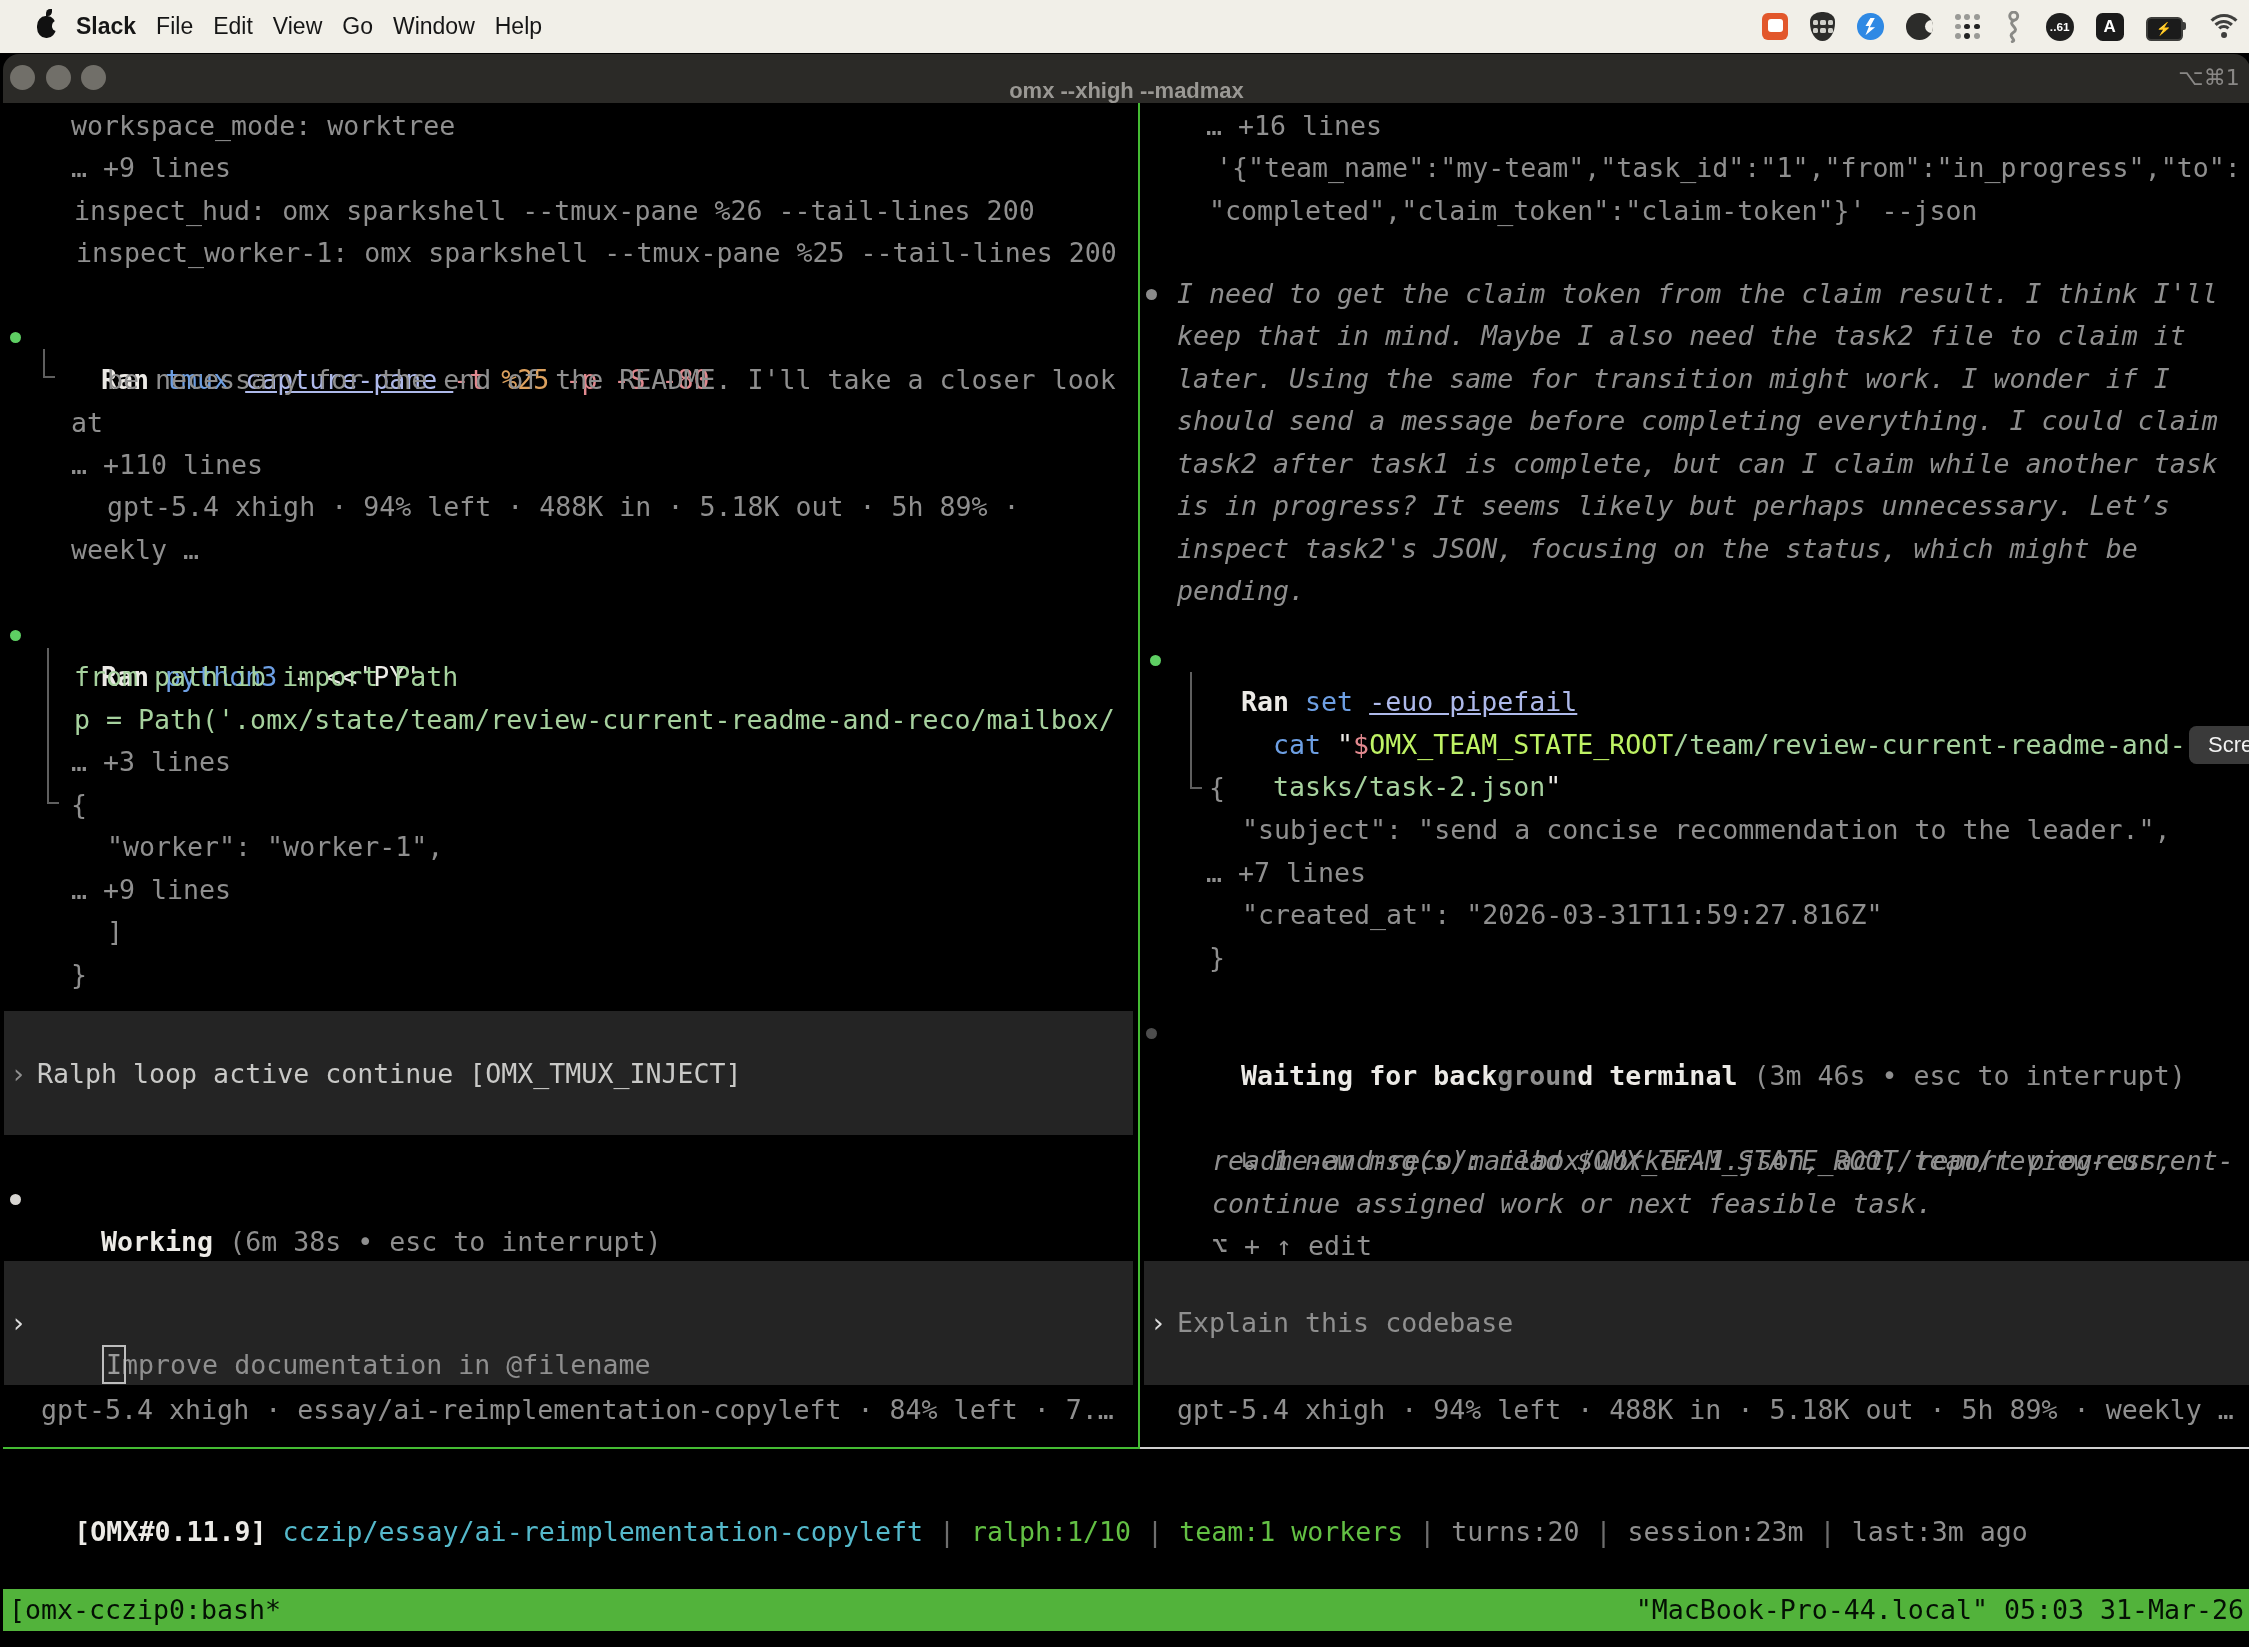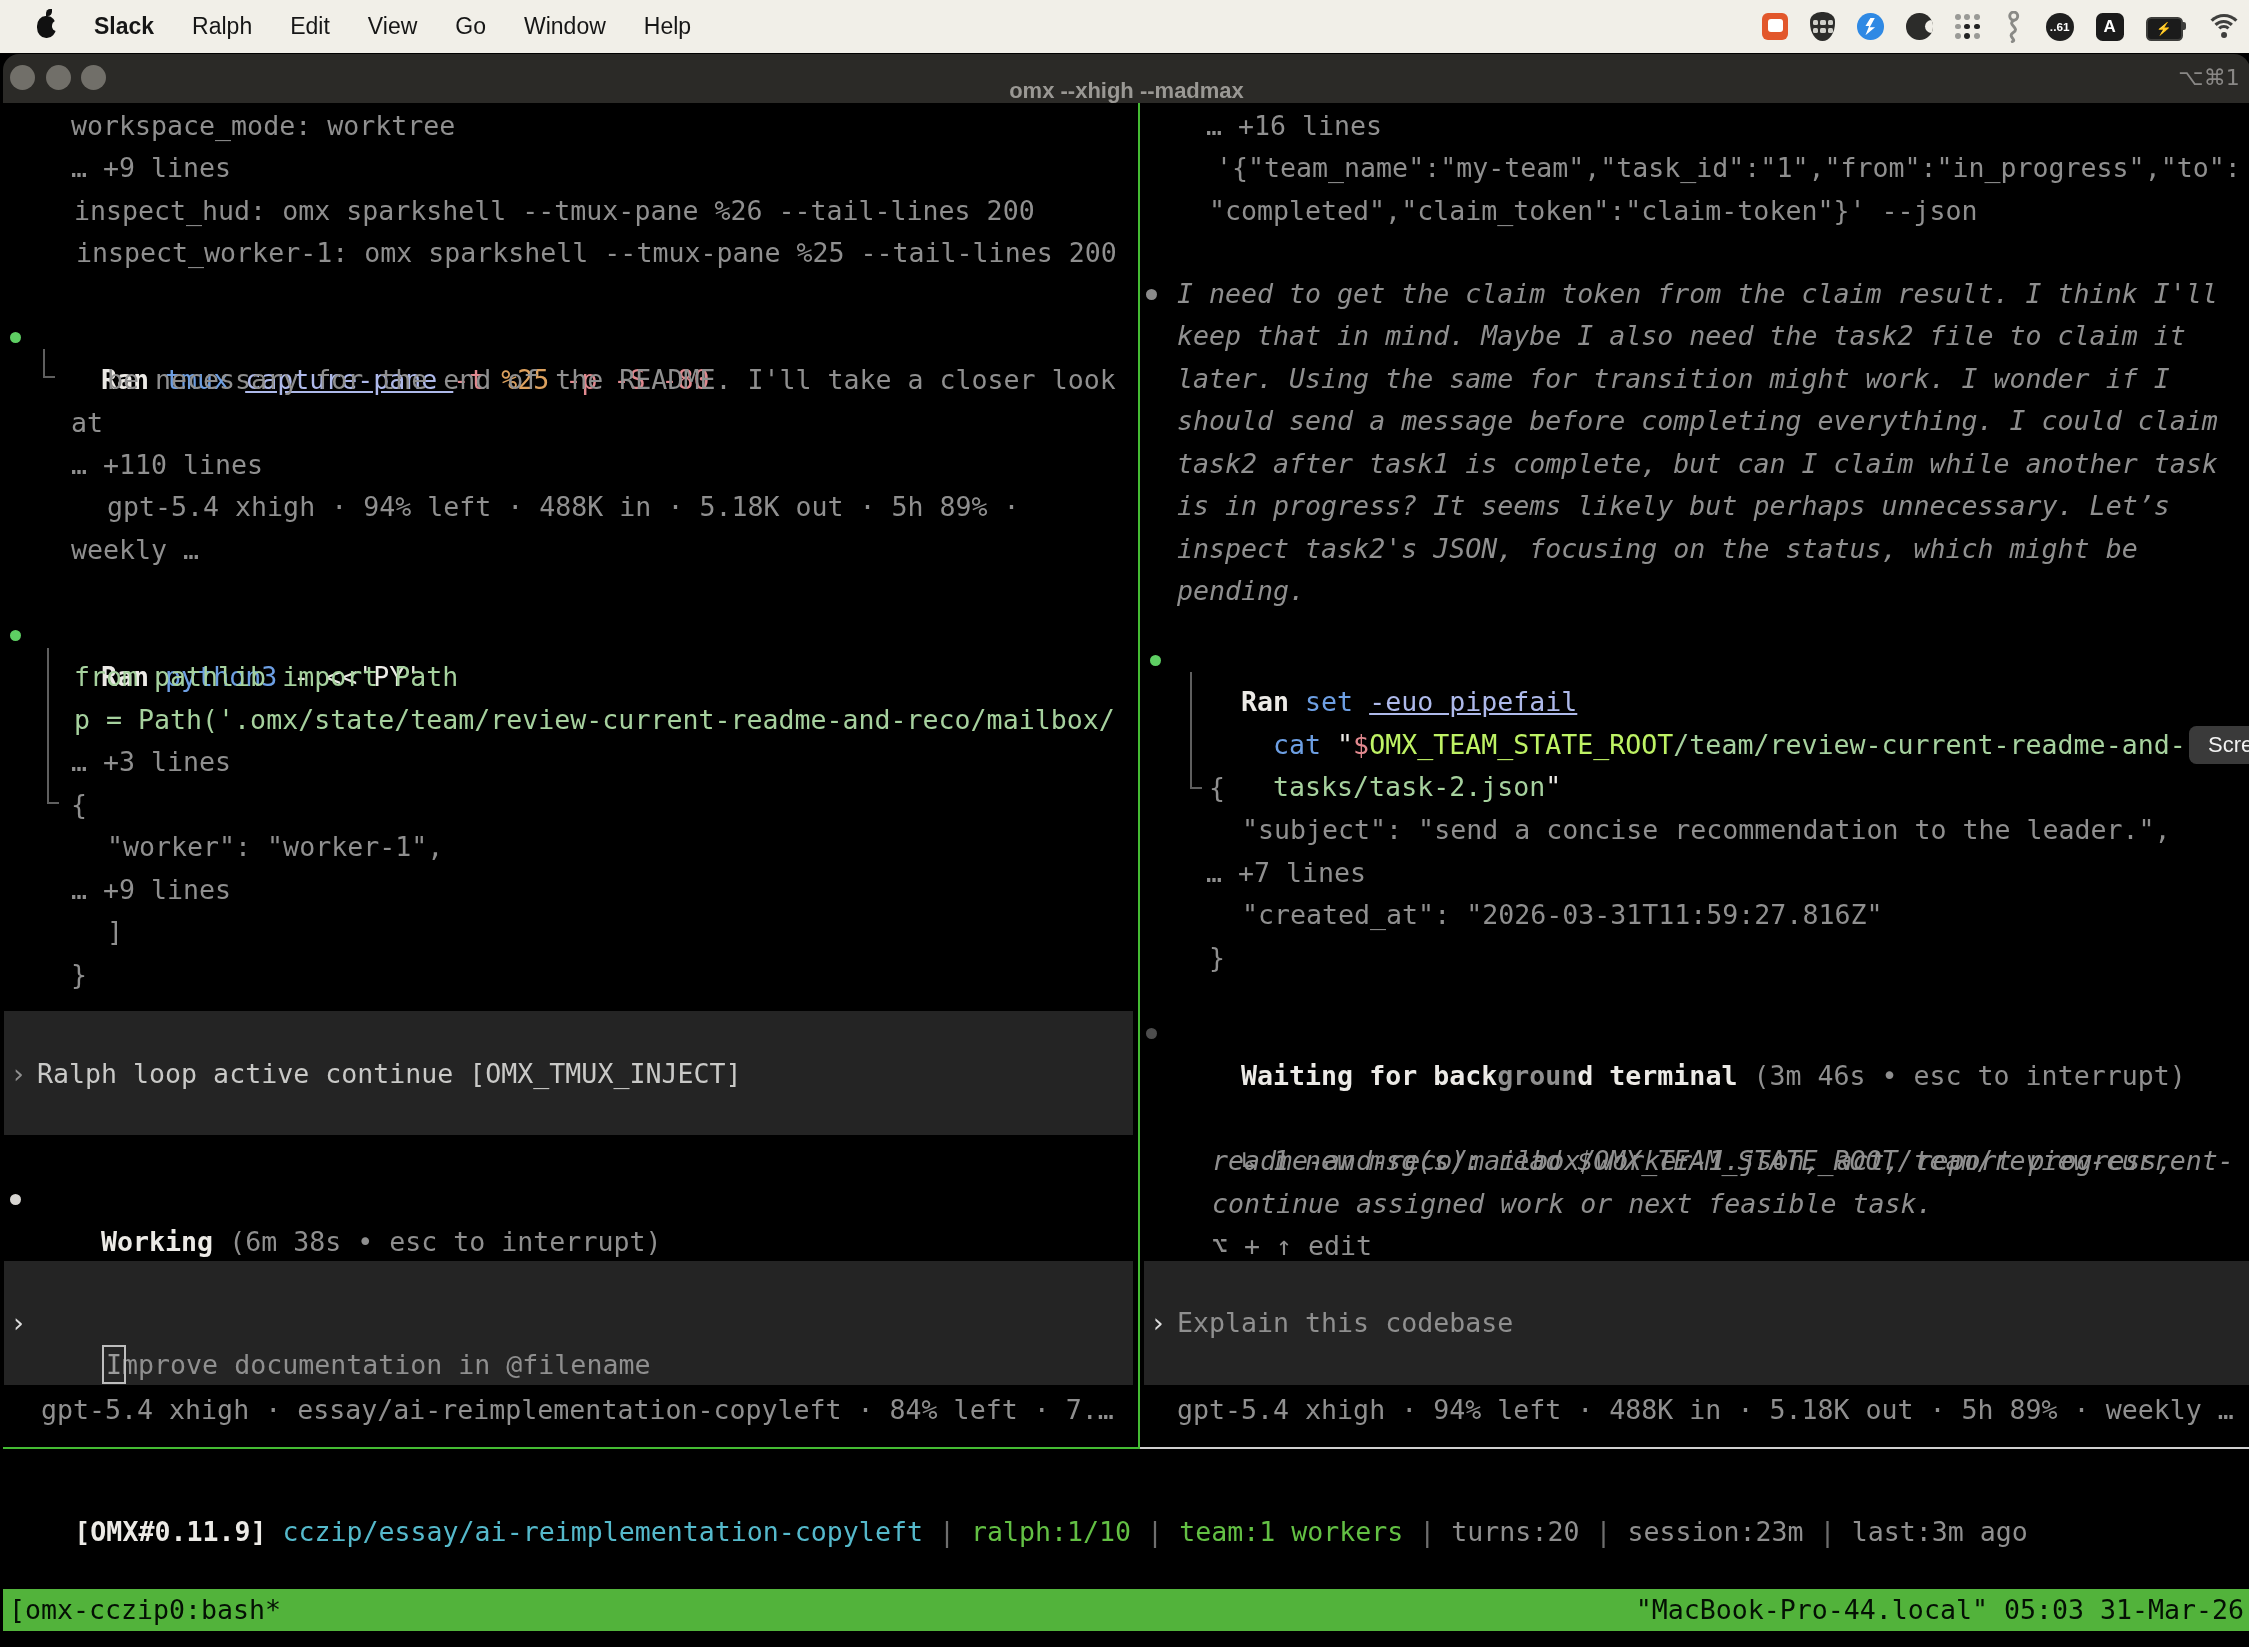--- a/index.html
+++ b/index.html
@@ -2,21 +2,21 @@
 <html style="font-size:11.8px"><head>
 <meta charset="utf-8">
 <style>
   html,body{margin:0;padding:0;background:#000;}
   #screen{position:relative;width:2250px;height:1648px;overflow:hidden;background:#000;
           font-family:"Liberation Sans",sans-serif;}
 
   
   #menubar{position:absolute;left:0;top:0;width:2250px;height:53px;background:#f1efe8;
            display:flex;align-items:center;justify-content:space-between;}
-  .mb-left{display:flex;align-items:center;gap:38px;padding-left:37px;}
+  .mb-left{display:flex;align-items:center;gap:20px;padding-left:37px;}
   .mb-item{font-size:23px;color:#161616;}
   .mb-app{font-weight:700;}
   .apple{width:19px;height:22px;position:relative;background:#111;border-radius:45% 45% 48% 48%;}
   .apple::before{content:"";position:absolute;top:-6.6px;left:8.9px;width:6.6px;height:7.4px;background:#111;border-radius:60% 0;}
   .apple::after{content:"";position:absolute;right:-3.7px;top:5.9px;width:8px;height:9.6px;background:#f1efe8;border-radius:50%;}
   .mb-right{display:flex;align-items:center;gap:22px;padding-right:10.3px;}
   .ic-chat{width:26.6px;height:26.6px;border-radius:5.9px;background:#e2572b;position:relative;}
   .ic-chat::before{content:"";position:absolute;left:5.9px;top:5.9px;width:14.8px;height:13.3px;background:#fff;border-radius:3px;}
   .ic-chat::after{content:"";position:absolute;left:5.9px;bottom:1.5px;width:0;height:0;border-left:7.4px solid #e2572b;border-top:5.9px solid transparent;}
   .ic-shield{width:25px;height:29.5px;background:#2c2c2a;border-radius:45% 45% 50% 50%/32% 32% 62% 62%;
@@ -76,21 +76,21 @@
 </style>
 </head>
 <body>
 
 <div id="screen">
 
   <div id="menubar">
     <div class="mb-left">
       <span class="apple"></span>
       <span class="mb-item mb-app">Slack</span>
-      <span class="mb-item">Ralph</span>
+      <span class="mb-item">File</span>
       <span class="mb-item">Edit</span>
       <span class="mb-item">View</span>
       <span class="mb-item">Go</span>
       <span class="mb-item">Window</span>
       <span class="mb-item">Help</span>
     </div>
     <div class="mb-right">
       <span class="ic-chat"></span>
       <span class="ic-shield">
           <i></i>

